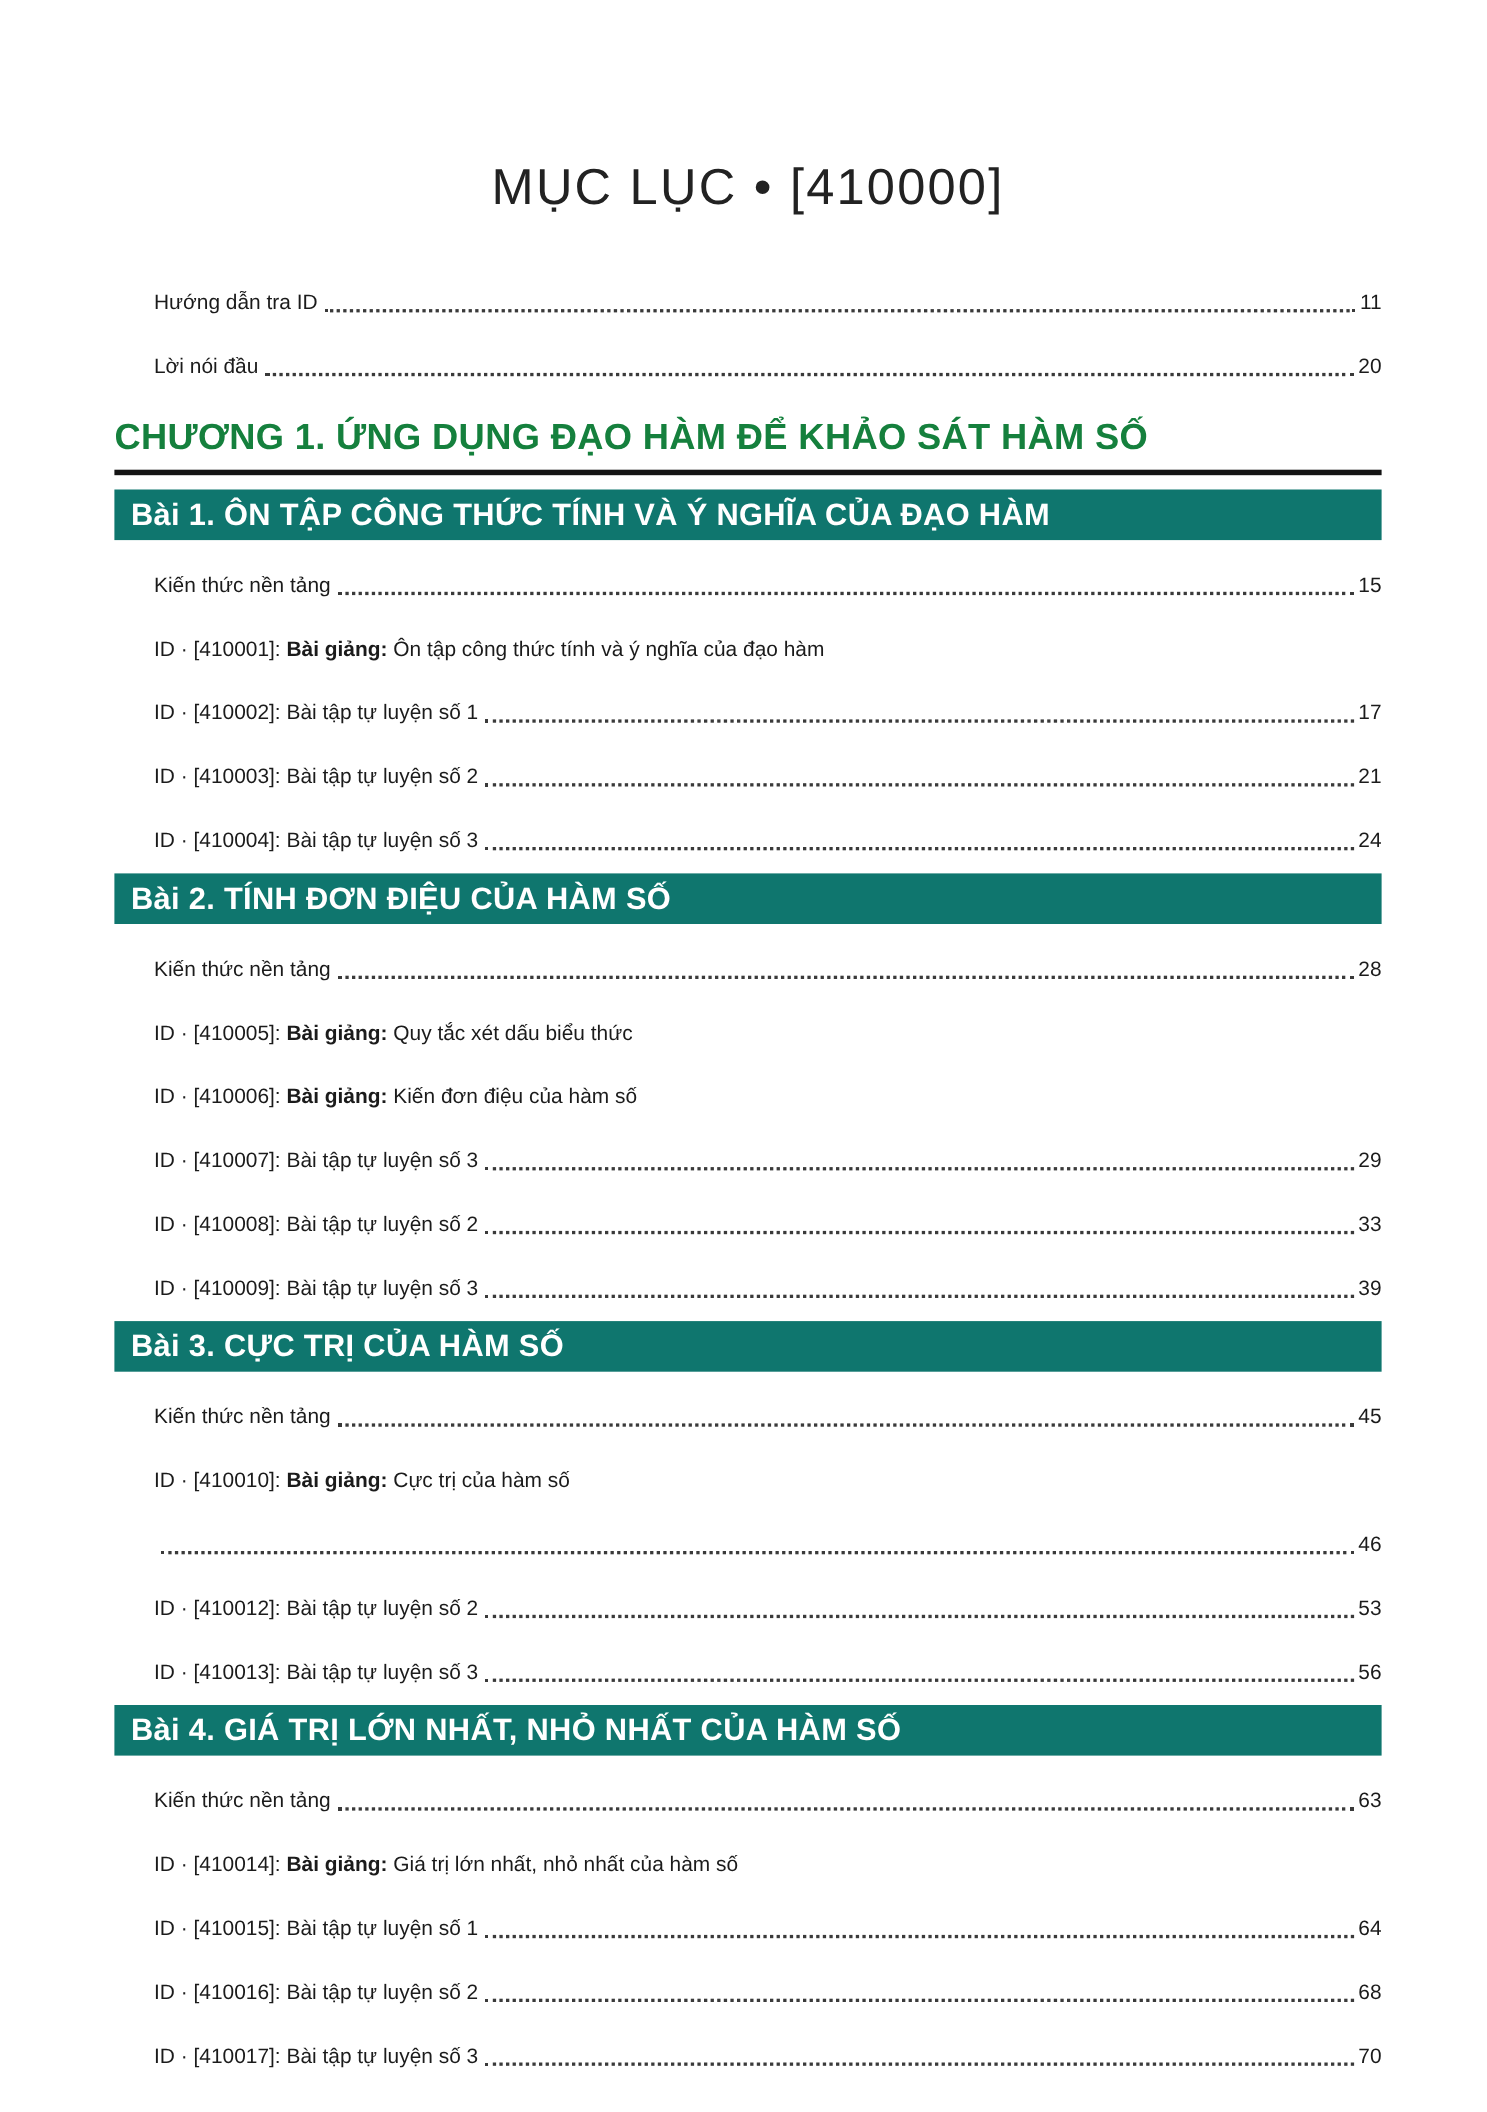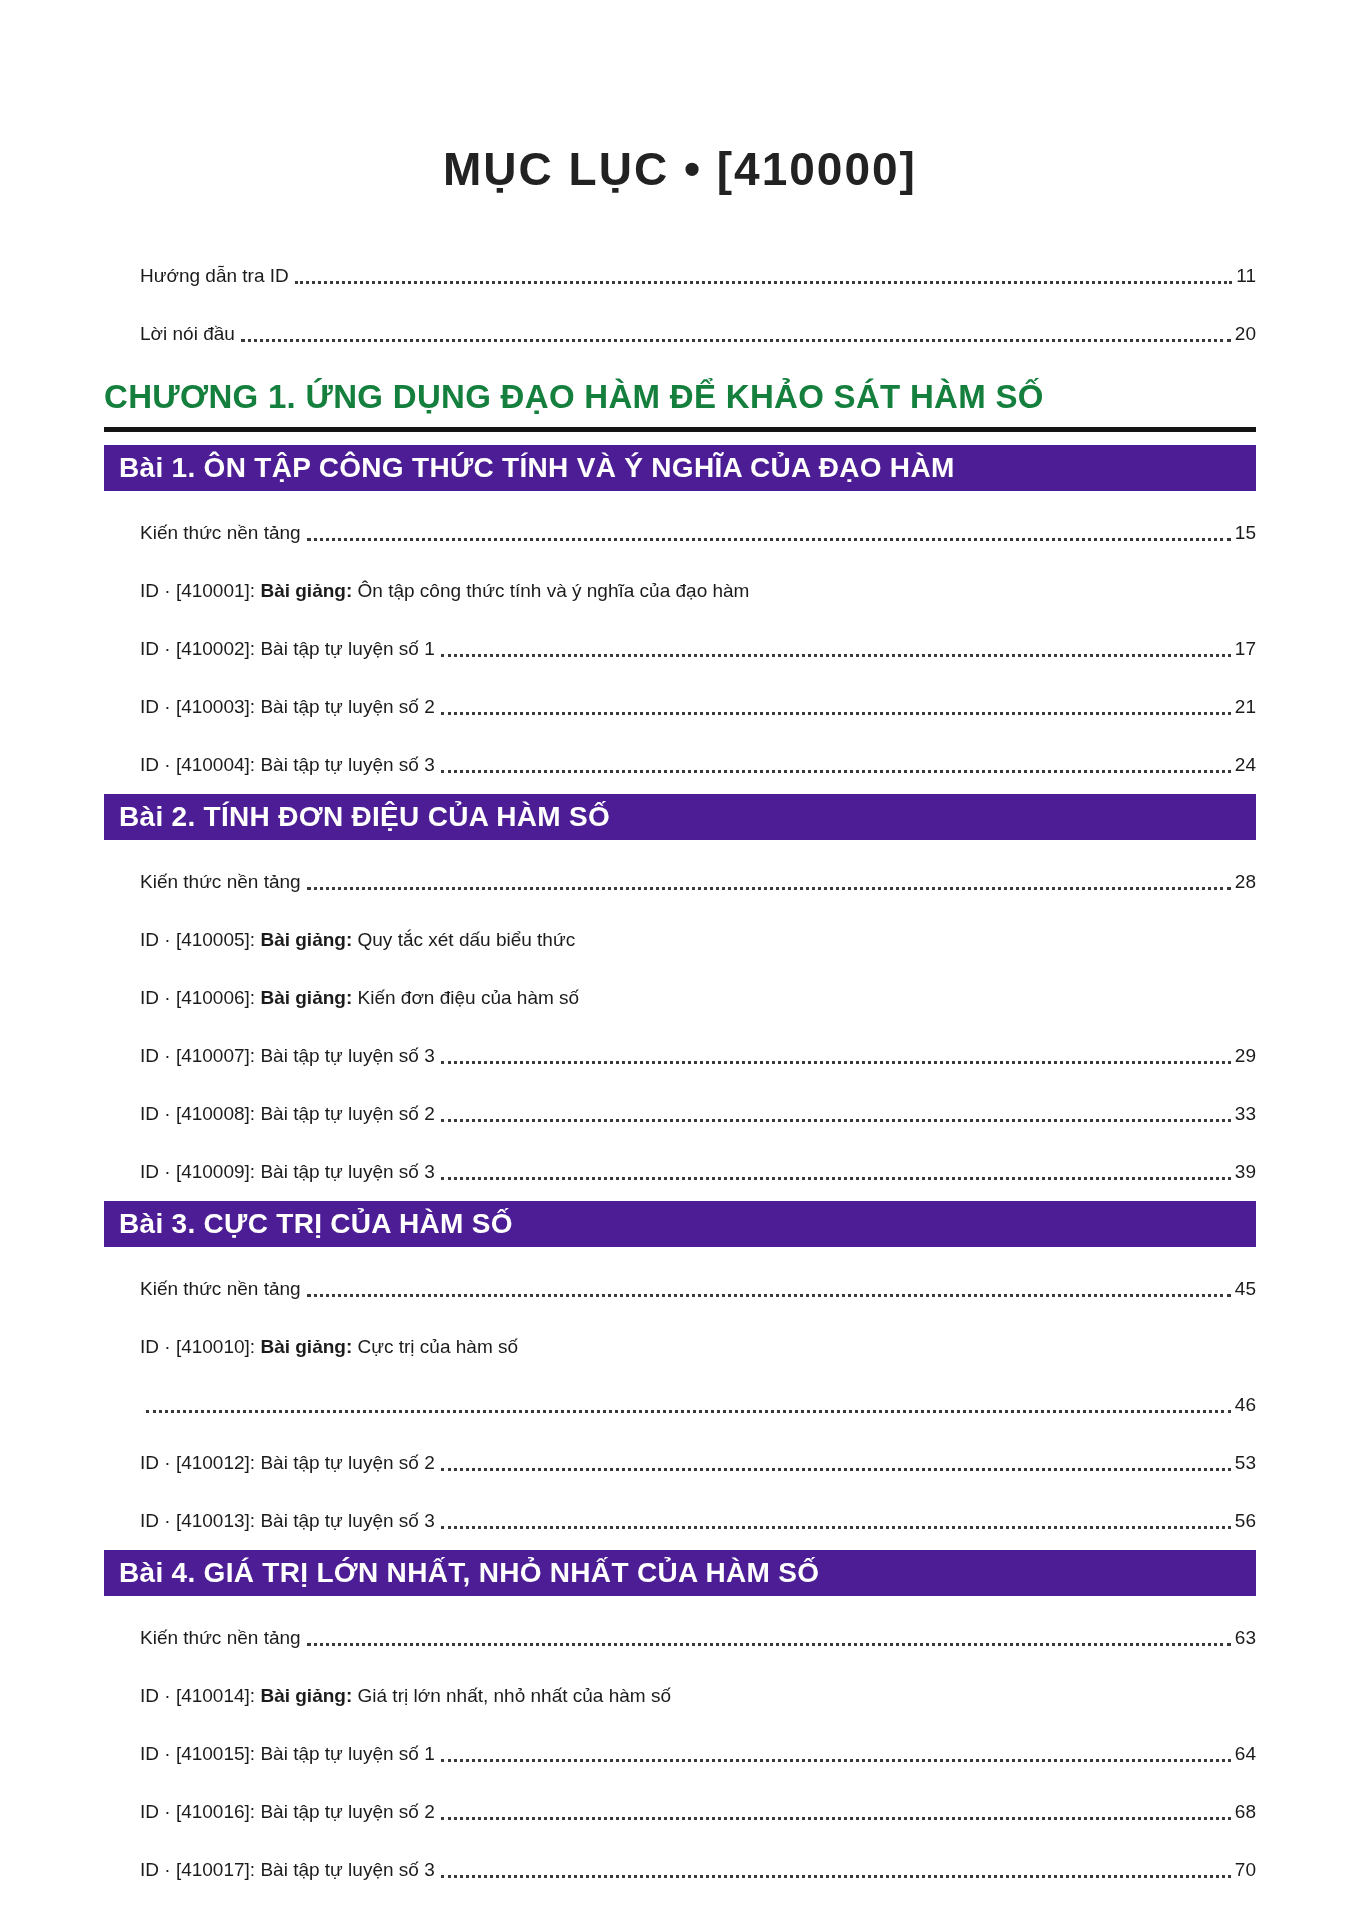--- a/index.html
+++ b/index.html
@@ -15,21 +15,21 @@
   .page {
     box-sizing: border-box;
     width: 1352px;
     height: 1920px;
     padding: 0 96px 0 104px;
   }
   .toc-title {
     margin-top: 142px;
     text-align: center;
     font-size: 46px;
-    font-weight: bold;
+    font-weight: normal;
     letter-spacing: 2px;
     color: #222;
   }
   .front-matter {
     margin-top: 38px;
   }
   .toc-row {
     display: flex;
     align-items: flex-end;
     height: 58px;
@@ -55,21 +55,21 @@
     color: #15803d;
   }
   .chapter-rule {
     height: 5px;
     background: #141414;
     margin-top: 11px;
   }
   .section-bar {
     margin-top: 13px;
     height: 46px;
-    background: #4c1d95;
+    background: #0f766e;
     color: #ffffff;
     font-size: 28px;
     font-weight: bold;
     letter-spacing: 0.3px;
     display: flex;
     align-items: center;
     padding: 0 15px;
   }
 </style>
 </head>

